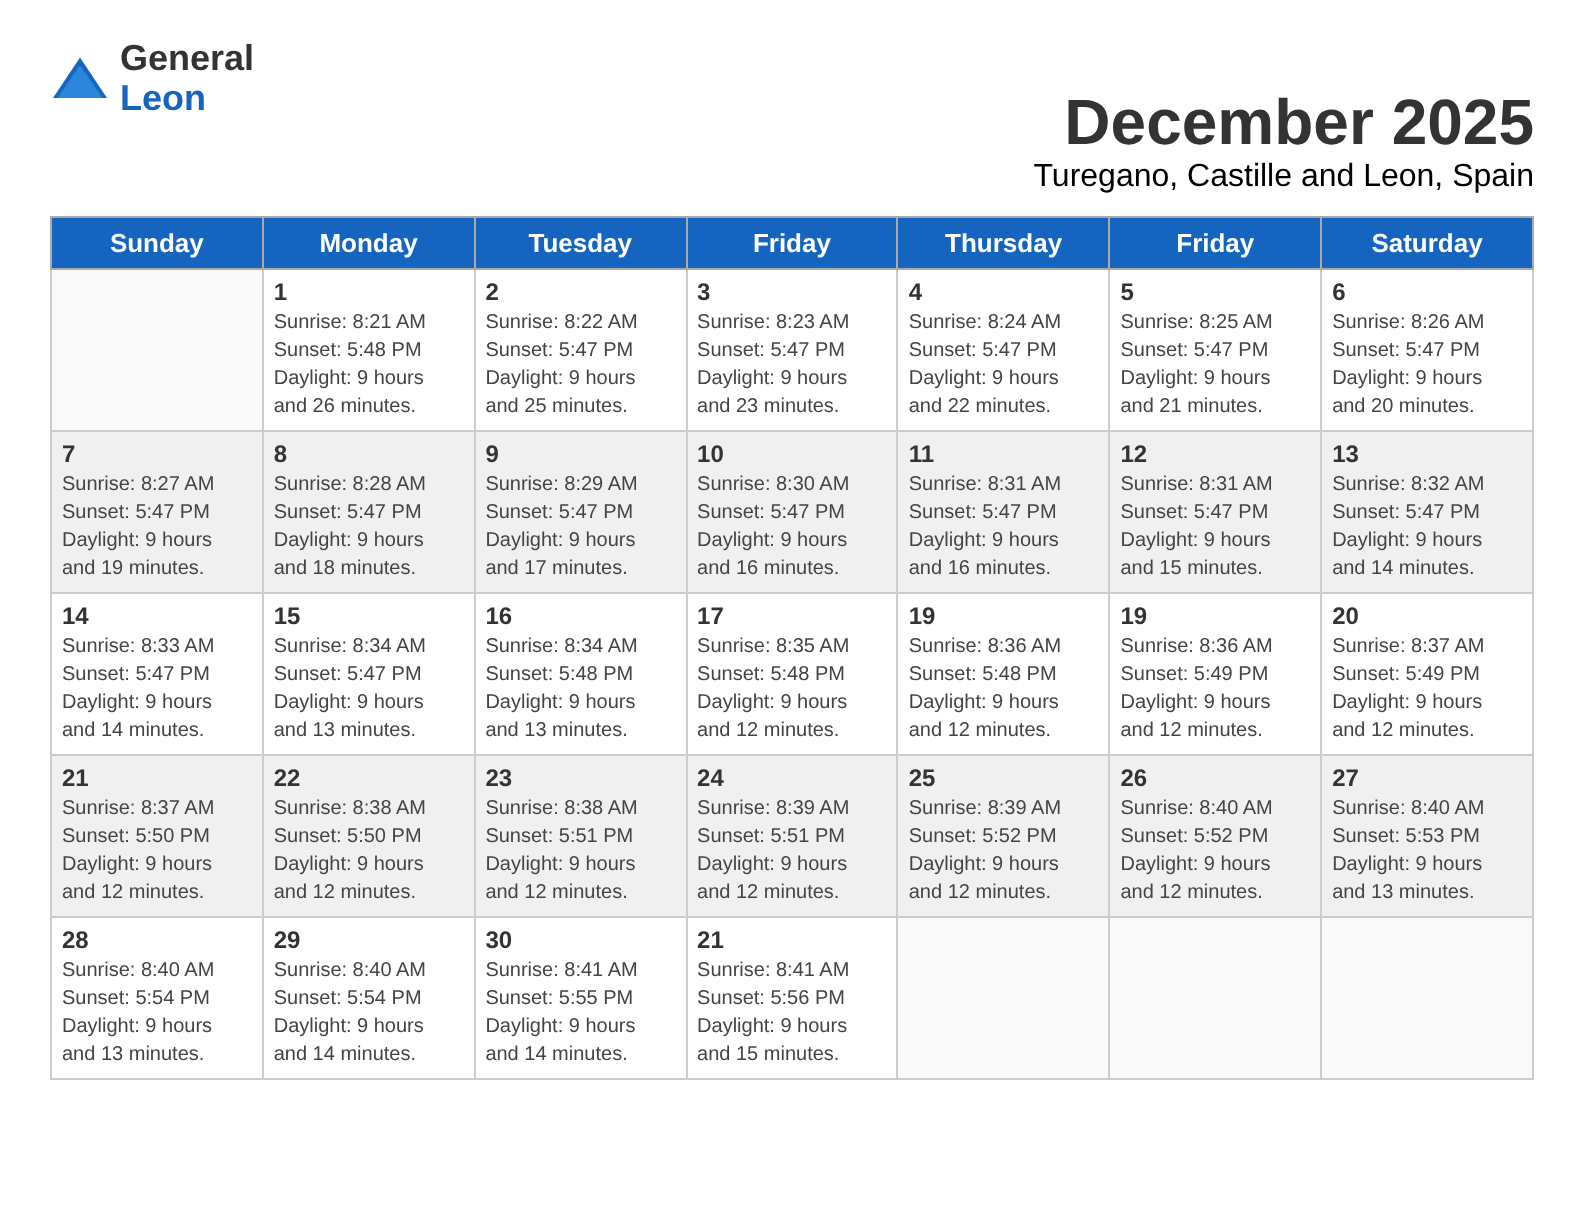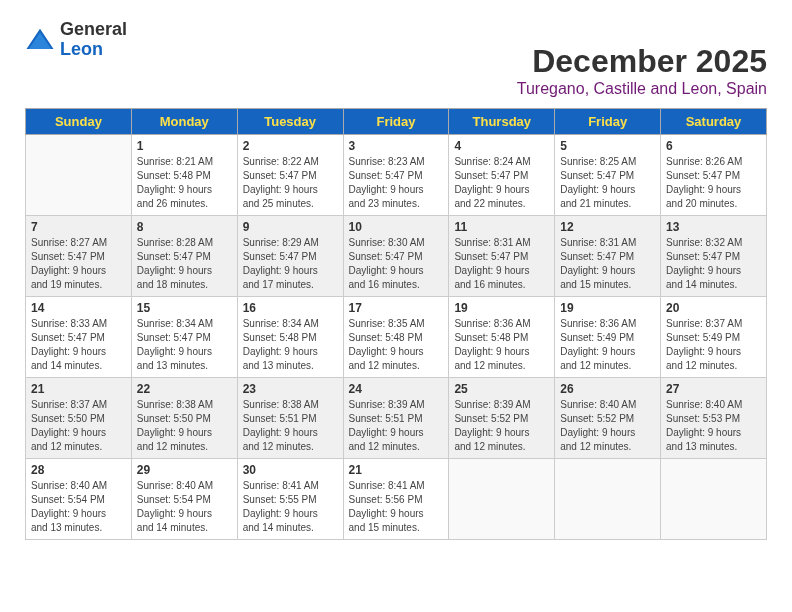--- a/index.html
+++ b/index.html
@@ -43,30 +43,30 @@
       text-align: right;
     }
     .main-title {
       font-size: 32px;
       font-weight: bold;
       color: #333;
       margin-top: 23px;
     }
     .subtitle {
       font-size: 16px;
-      color: #701a75;
+      color: #000000;
     }
     table {
       width: 100%;
       border-collapse: collapse;
       table-layout: fixed;
     }
     .day-header {
       background-color: #1565C0;
-      color: #fde047;
+      color: #ffffff;
       text-align: center;
       font-size: 13px;
       font-weight: bold;
       padding: 5px 2px;
       border: 1px solid #aaa;
     }
     td {
       border: 1px solid #ccc;
       vertical-align: top;
       padding: 4px 5px;

